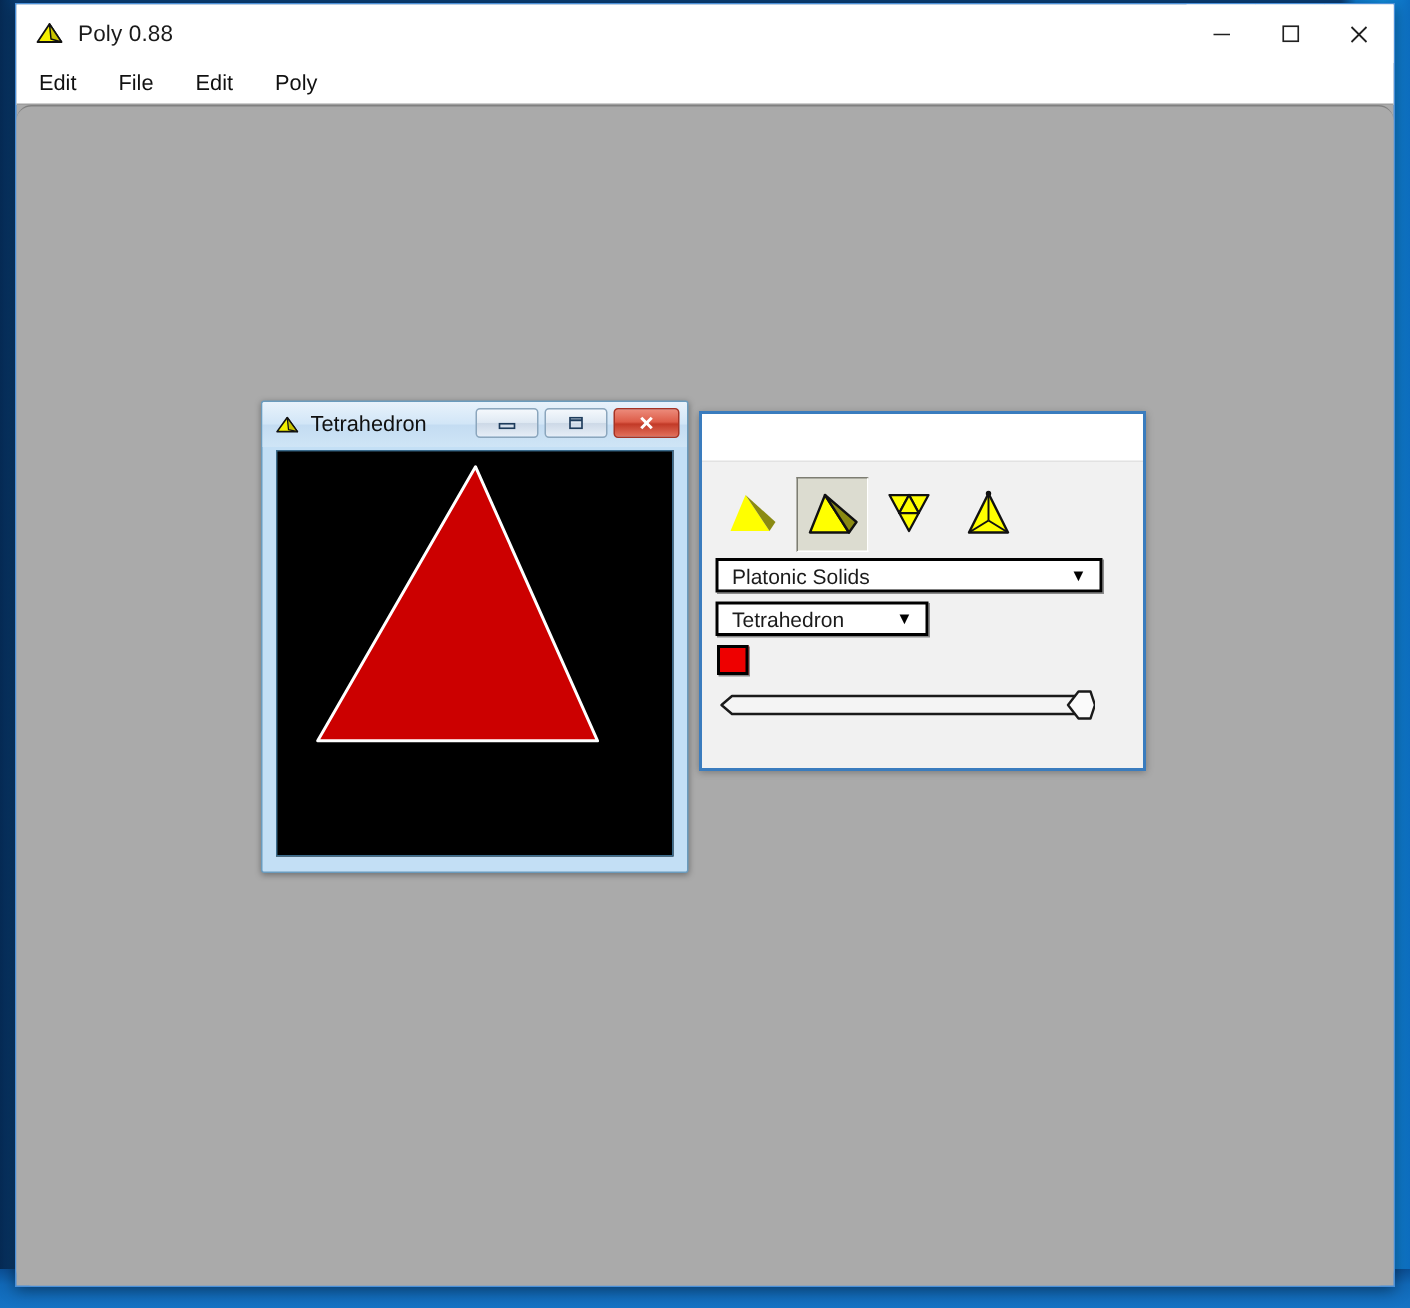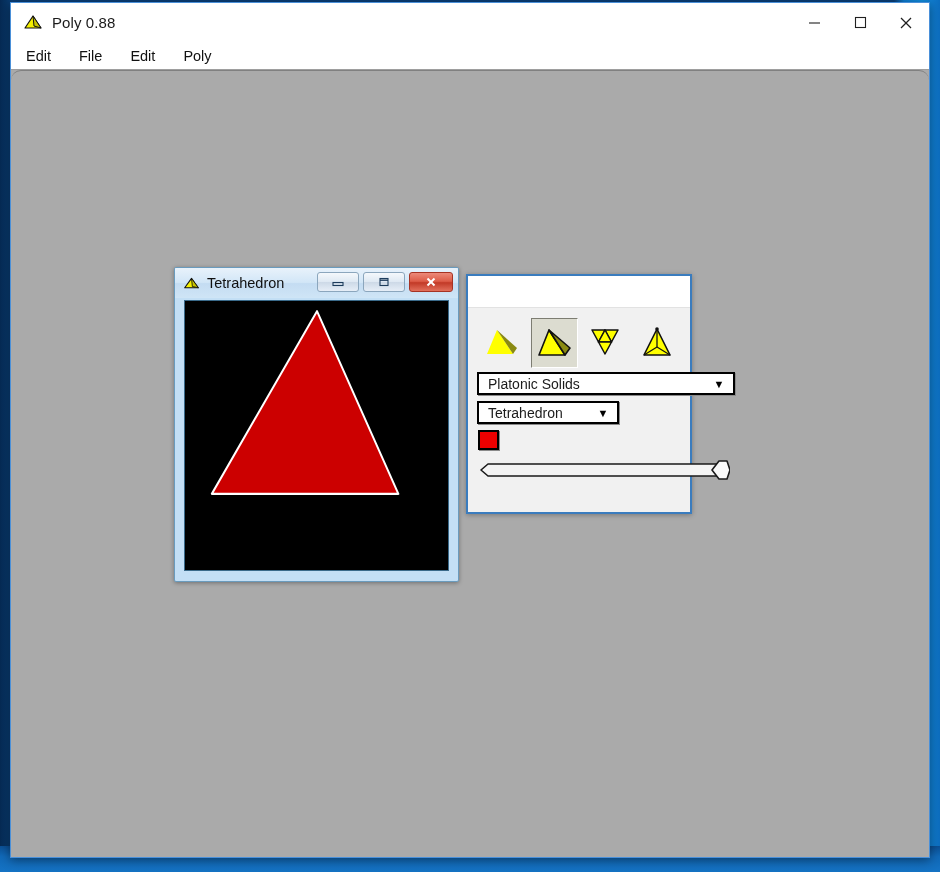--- a/index.html
+++ b/index.html
@@ -168,21 +168,21 @@
     border: 1px solid #3a6a8a;
     box-sizing: border-box;
     overflow: hidden;
   }
   .child-viewport svg { display: block; width: 100%; height: 100%; }
   
   .panel-window {
     position: absolute;
     left: 455px;
     top: 203px;
-    width: 226px;
+    width: 298px;
     height: 240px;
     background: #efefef;
     border: 2px solid #3a7cbe;
     box-sizing: border-box;
     box-shadow: 0 1px 5px rgba(0,0,0,.3);
   }
   .panel-titlebar {
     height: 31px;
     background: #ffffff;
     border-bottom: 1px solid #e2e2e2;

